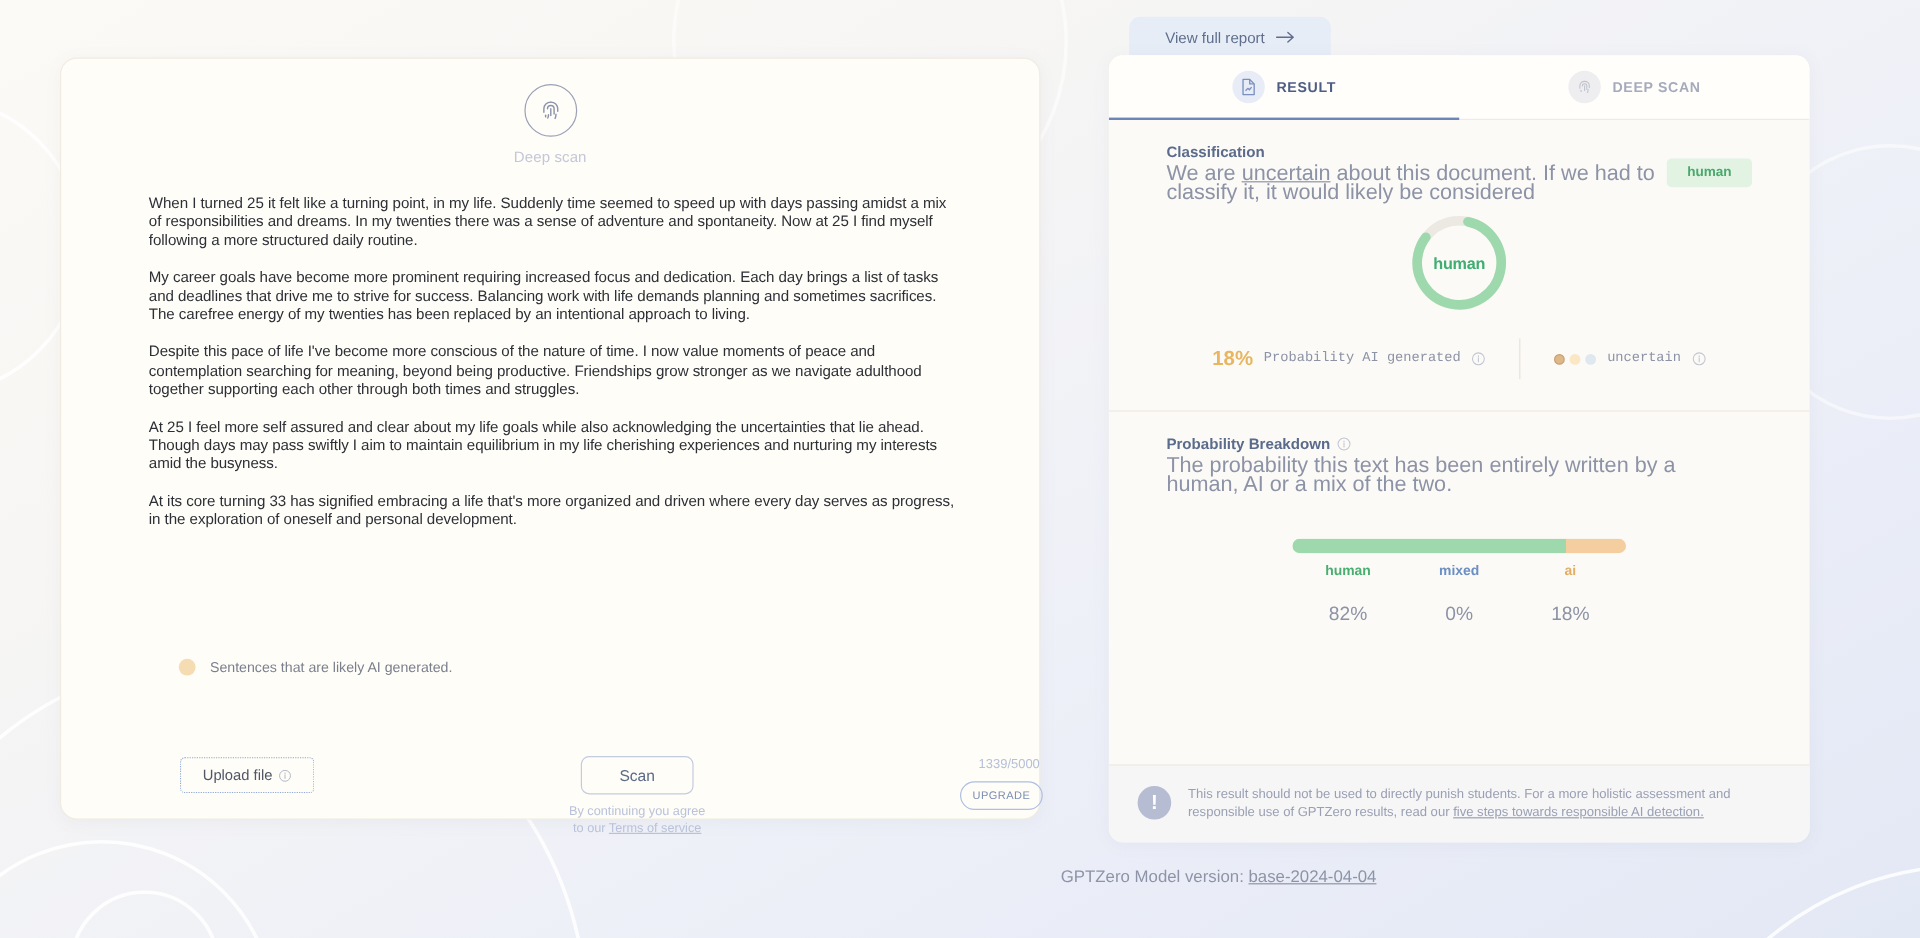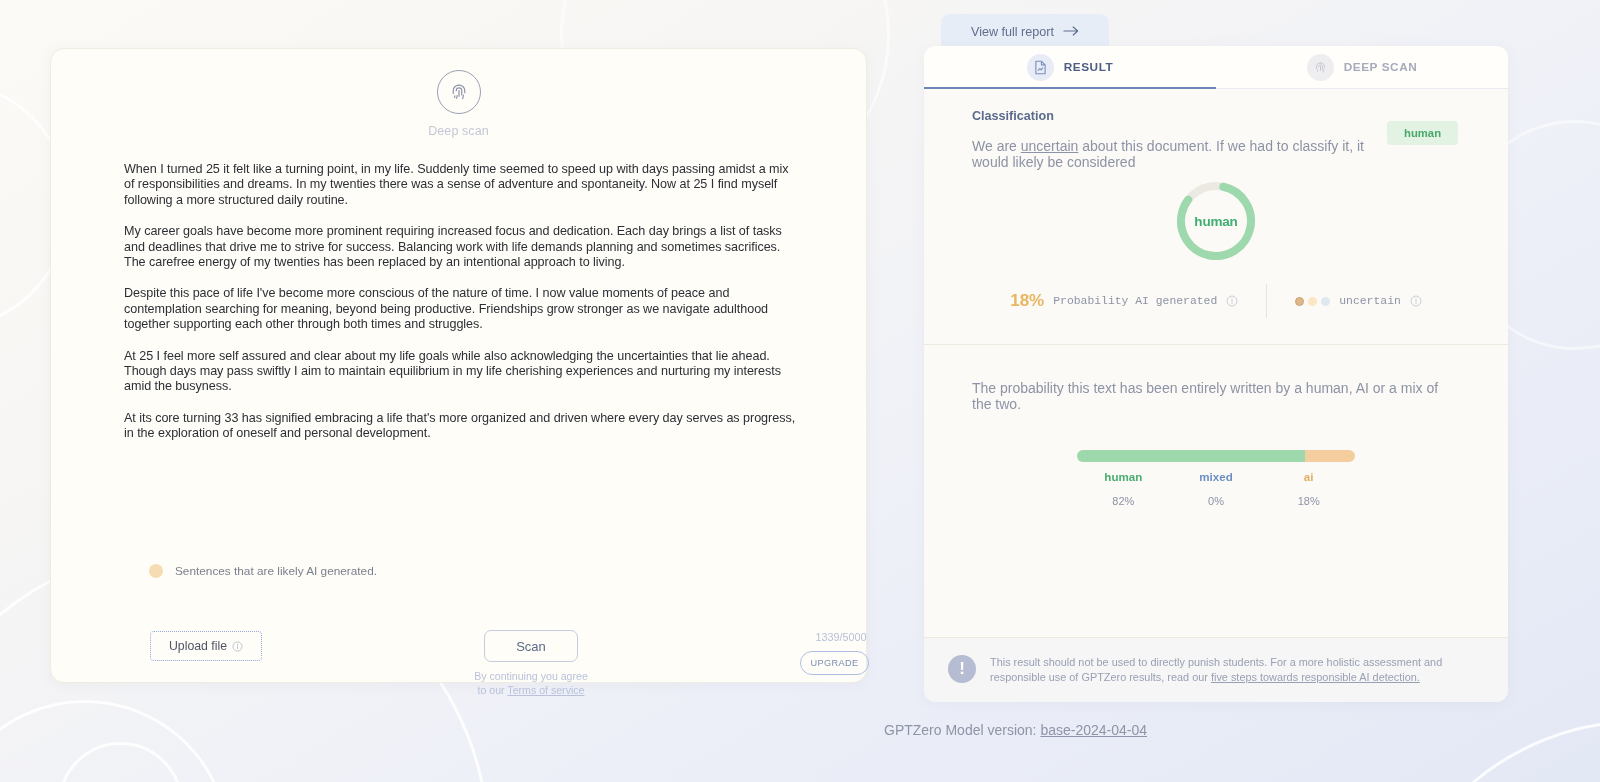--- a/index.html
+++ b/index.html
@@ -41,21 +41,21 @@
   .deepscan-label {
     margin-top: 10px; font-size: 12.5px; color: #c3c7d8; letter-spacing: .1px;
   }
   .essay { padding: 24px 28px 0 73px; }
   .essay p {
     font-size: 12.6px; line-height: 15.4px; color: #2c2f36;
     margin-bottom: 16px; max-width: 672px; letter-spacing: -0.05px;
   }
 
   .legend-row {
-    position: absolute; left: 98px; top: 515px;
+    position: absolute; left: 98px; top: 500px;
     display: flex; align-items: center; gap: 12px;
   }
   .legend-dot { width: 14px; height: 14px; border-radius: 50%; background: #f6dcb3; }
   .legend-text { font-size: 11.8px; color: #7a7f8e; }
 
   .controls { position: absolute; left: 0; right: 0; top: 528px; }
   .upload-btn {
     position: absolute; left: 99px; top: 54px;
     width: 112px; height: 30px;
     border: 1.6px dotted #8fa8d8; border-radius: 4px;
@@ -93,43 +93,43 @@
     display: flex; align-items: center; justify-content: center; gap: 9px;
     font-size: 12.6px; color: #5f6e8c; z-index: 2;
   }
   .right-panel {
     position: absolute; left: 924px; top: 46px; width: 584px; height: 656px;
     background: #fbfaf6; border-radius: 12px;
     box-shadow: 0 2px 14px rgba(120,120,140,0.06);
     z-index: 3; overflow: hidden;
   }
   .tabs {
-    height: 43px; display: flex; background: #fffefb;
+    height: 54px; display: flex; background: #fffefb;
     border-bottom: 1px solid #eceaf1;
   }
   .tab {
     flex: 1; display: flex; align-items: center; justify-content: center; gap: 10px;
     font-size: 11.8px; letter-spacing: .55px; color: #a6abbc; font-weight: bold;
     position: relative;
   }
   .tab.active { color: #4d5d83; background: #fffefb; }
   .tab.active::after {
     content: ""; position: absolute; left: 0; right: 0; bottom: -1px;
     height: 2.5px; background: #6d86b8;
   }
   .tab-ico {
     width: 27px; height: 27px; border-radius: 50%;
     background: #e7ecf6; display: flex; align-items: center; justify-content: center;
   }
   .tab:not(.active) .tab-ico { background: #eeeef1; }
 
   .section { padding: 20px 48px 0 48px; }
   .sec-title { font-size: 12.6px; font-weight: bold; color: #5b6b8c; display: flex; align-items: center; gap: 6px; }
-  .sec-sub { font-size: 14px; line-height: 15.5px; color: #8d93a6; margin-top: 16px; max-width: 415px; }
-  .class-row { display: flex; justify-content: flex-start; align-items: flex-start; }
+  .sec-sub { font-size: 18px; line-height: 15.5px; color: #8d93a6; margin-top: 3px; max-width: 415px; }
+  .class-row { display: flex; justify-content: space-between; align-items: flex-start; }
   .pill {
     background: #e2f3e4; color: #4aa86b; font-size: 11.3px; font-weight: bold;
     padding: 6px 17px; border-radius: 4px; margin-top: 12px; white-space: nowrap;
   }
 
   .donut-wrap { display: flex; justify-content: center; margin-top: 8px; }
   .donut { position: relative; width: 86px; height: 86px; }
   .donut-label {
     position: absolute; inset: 0; display: flex; align-items: center; justify-content: center;
     font-size: 13.5px; font-weight: bold; color: #3fae72; letter-spacing: -0.2px;
@@ -153,21 +153,21 @@
   .bar {
     height: 12px; border-radius: 7px; overflow: hidden; display: flex;
     background: #f2efe8;
   }
   .bar-seg-human { background: #9ed9ad; }
   .bar-seg-mixed { background: #9fbce0; }
   .bar-seg-ai { background: #f5ceA0; }
   .bar-legend { display: flex; margin-top: 8px; }
   .bl { flex: 1; text-align: center; }
   .bl-name { font-size: 11.6px; font-weight: bold; }
-  .bl-val { font-size: 11px; color: #8d93a6; margin-top: 12px; }
+  .bl-val { font-size: 16px; color: #8d93a6; margin-top: 22px; }
   .c-human { color: #4aae71; }
   .c-mixed { color: #6b8fc4; }
   .c-ai { color: #e3ae63; }
 
   .disclaimer {
     position: absolute; left: 0; right: 0; bottom: 0;
     background: #f6f6f7; padding: 17px 24px;
     display: flex; align-items: flex-start; gap: 14px;
     border-top: 1px solid #eeeae0;
   }
@@ -340,20 +340,29 @@
               <path d="M8 7v4.2M8 4.6v.9" stroke-linecap="round"></path>
           </svg>
         </span>
       </div>
     </div>
   </div>
 
   <div class="hr"></div>
 
   <div class="section">
+    <div class="sec-title">
+      <span>Probability Breakdown</span>
+      <span class="info-ico">
+        <svg width="12" height="12" viewBox="0 0 16 16" fill="none" stroke="#c3c7d4" stroke-width="1.2">
+          <circle cx="8" cy="8" r="6.6"></circle>
+            <path d="M8 7v4.2M8 4.6v.9" stroke-linecap="round"></path>
+        </svg>
+      </span>
+    </div>
     <div class="sec-sub" style="max-width:520px">The probability this text has been entirely written by a human, AI or a mix of the two.</div>
 
     <div class="bar-wrap">
       <div class="bar">
         <div class="bar-seg-human" style="width:82%"></div>
         <div class="bar-seg-mixed" style="width:0%"></div>
         <div class="bar-seg-ai" style="width:18%"></div>
       </div>
       <div class="bar-legend">
         <div class="bl">

